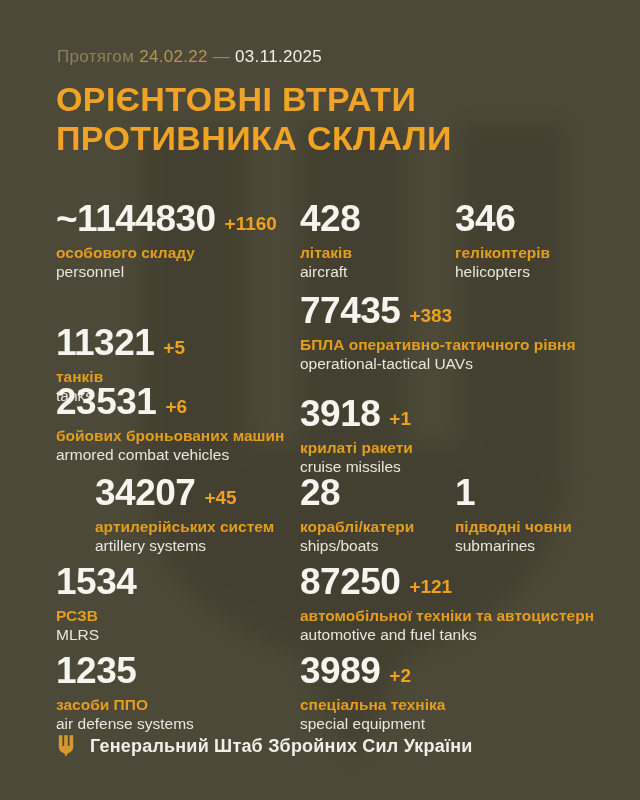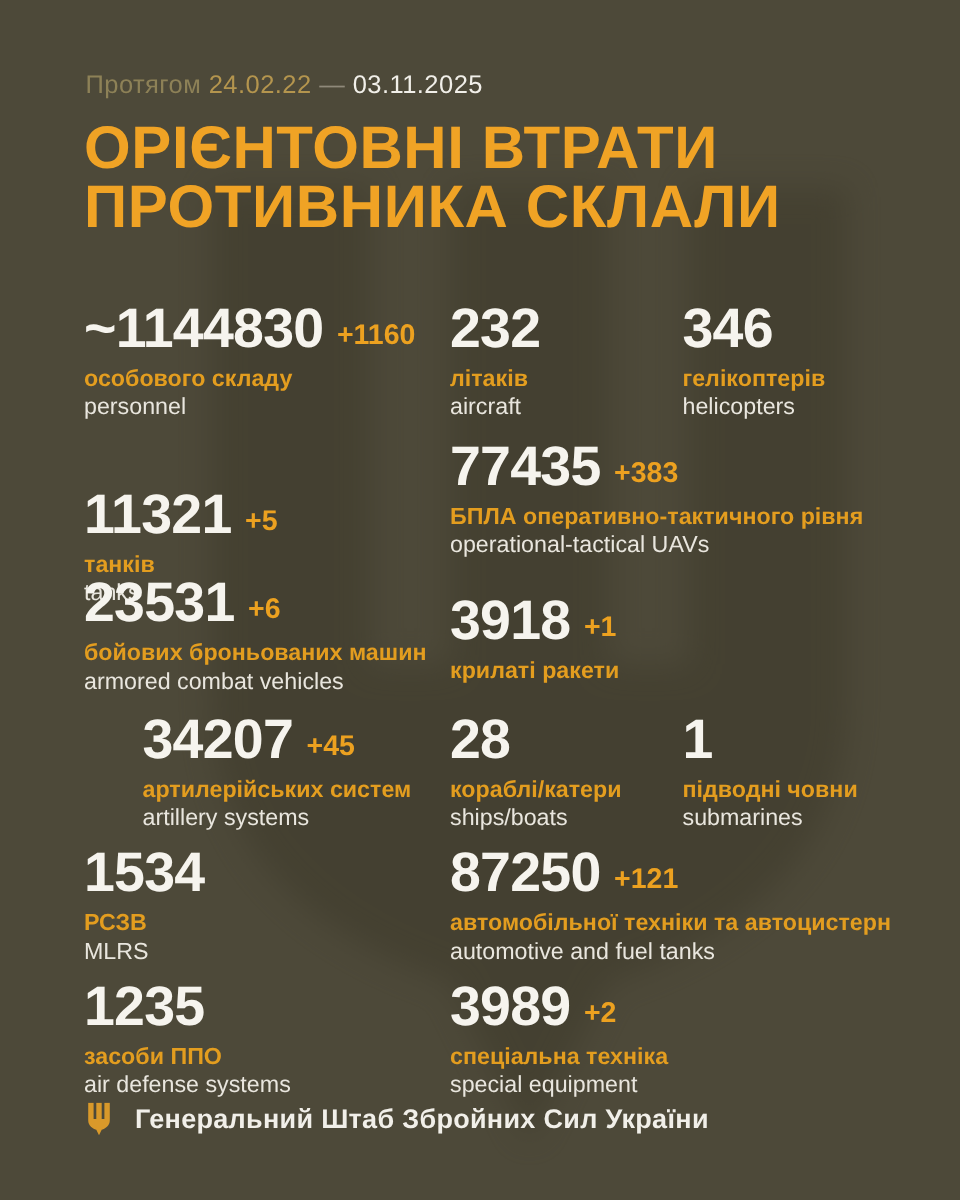--- a/index.html
+++ b/index.html
@@ -23,21 +23,21 @@
     font-size: 17px; font-weight: 400; letter-spacing: 0.3px;
     white-space: nowrap;
   }
   .date-prefix { color: #8d8157; }
   .date-start  { color: #b4954e; }
   .date-dash   { color: #8f897a; }
   .date-end    { color: #f1efe9; }
 
   .title {
     position: absolute; left: 56px; top: 80px;
-    font-size: 40px; font-weight: 700; line-height: 39px;
+    font-size: 34px; font-weight: 700; line-height: 39px;
     color: #f0a325; letter-spacing: 0.4px;
     white-space: pre-line;
   }
 
   .stat { position: absolute; }
   .num-row { display: flex; align-items: flex-end; }
   .num {
     font-size: 37px; font-weight: 700; line-height: 1;
     color: #f6f4ee; letter-spacing: -0.5px;
   }
@@ -92,21 +92,21 @@
   <div class="stat col1" style="left:56px; top:200px;">
     <div class="num-row">
       <span class="num">~1144830</span>
       <span class="delta">+1160</span>
     </div>
     <div class="luk">особового складу</div>
     <div class="len">personnel</div>
   </div>
   <div class="stat col2" style="left:300px; top:200px;">
     <div class="num-row">
-      <span class="num">232</span>
+      <span class="num">428</span>
       <span class="delta"></span>
     </div>
     <div class="luk">літаків</div>
     <div class="len">aircraft</div>
   </div>
   <div class="stat col3" style="left:455px; top:200px;">
     <div class="num-row">
       <span class="num">346</span>
       <span class="delta"></span>
     </div>
@@ -138,20 +138,21 @@
     </div>
     <div class="luk">бойових броньованих машин</div>
     <div class="len">armored combat vehicles</div>
   </div>
   <div class="stat col2" style="left:300px; top:383px;margin-top:12px;">
     <div class="num-row">
       <span class="num">3918</span>
       <span class="delta">+1</span>
     </div>
     <div class="luk">крилаті ракети</div>
+    <div class="len">cruise missiles</div>
   </div>
 
   <div class="stat col1" style="left:56px; top:474px;margin-left:39px;">
     <div class="num-row">
       <span class="num">34207</span>
       <span class="delta">+45</span>
     </div>
     <div class="luk">артилерійських систем</div>
     <div class="len">artillery systems</div>
   </div>

